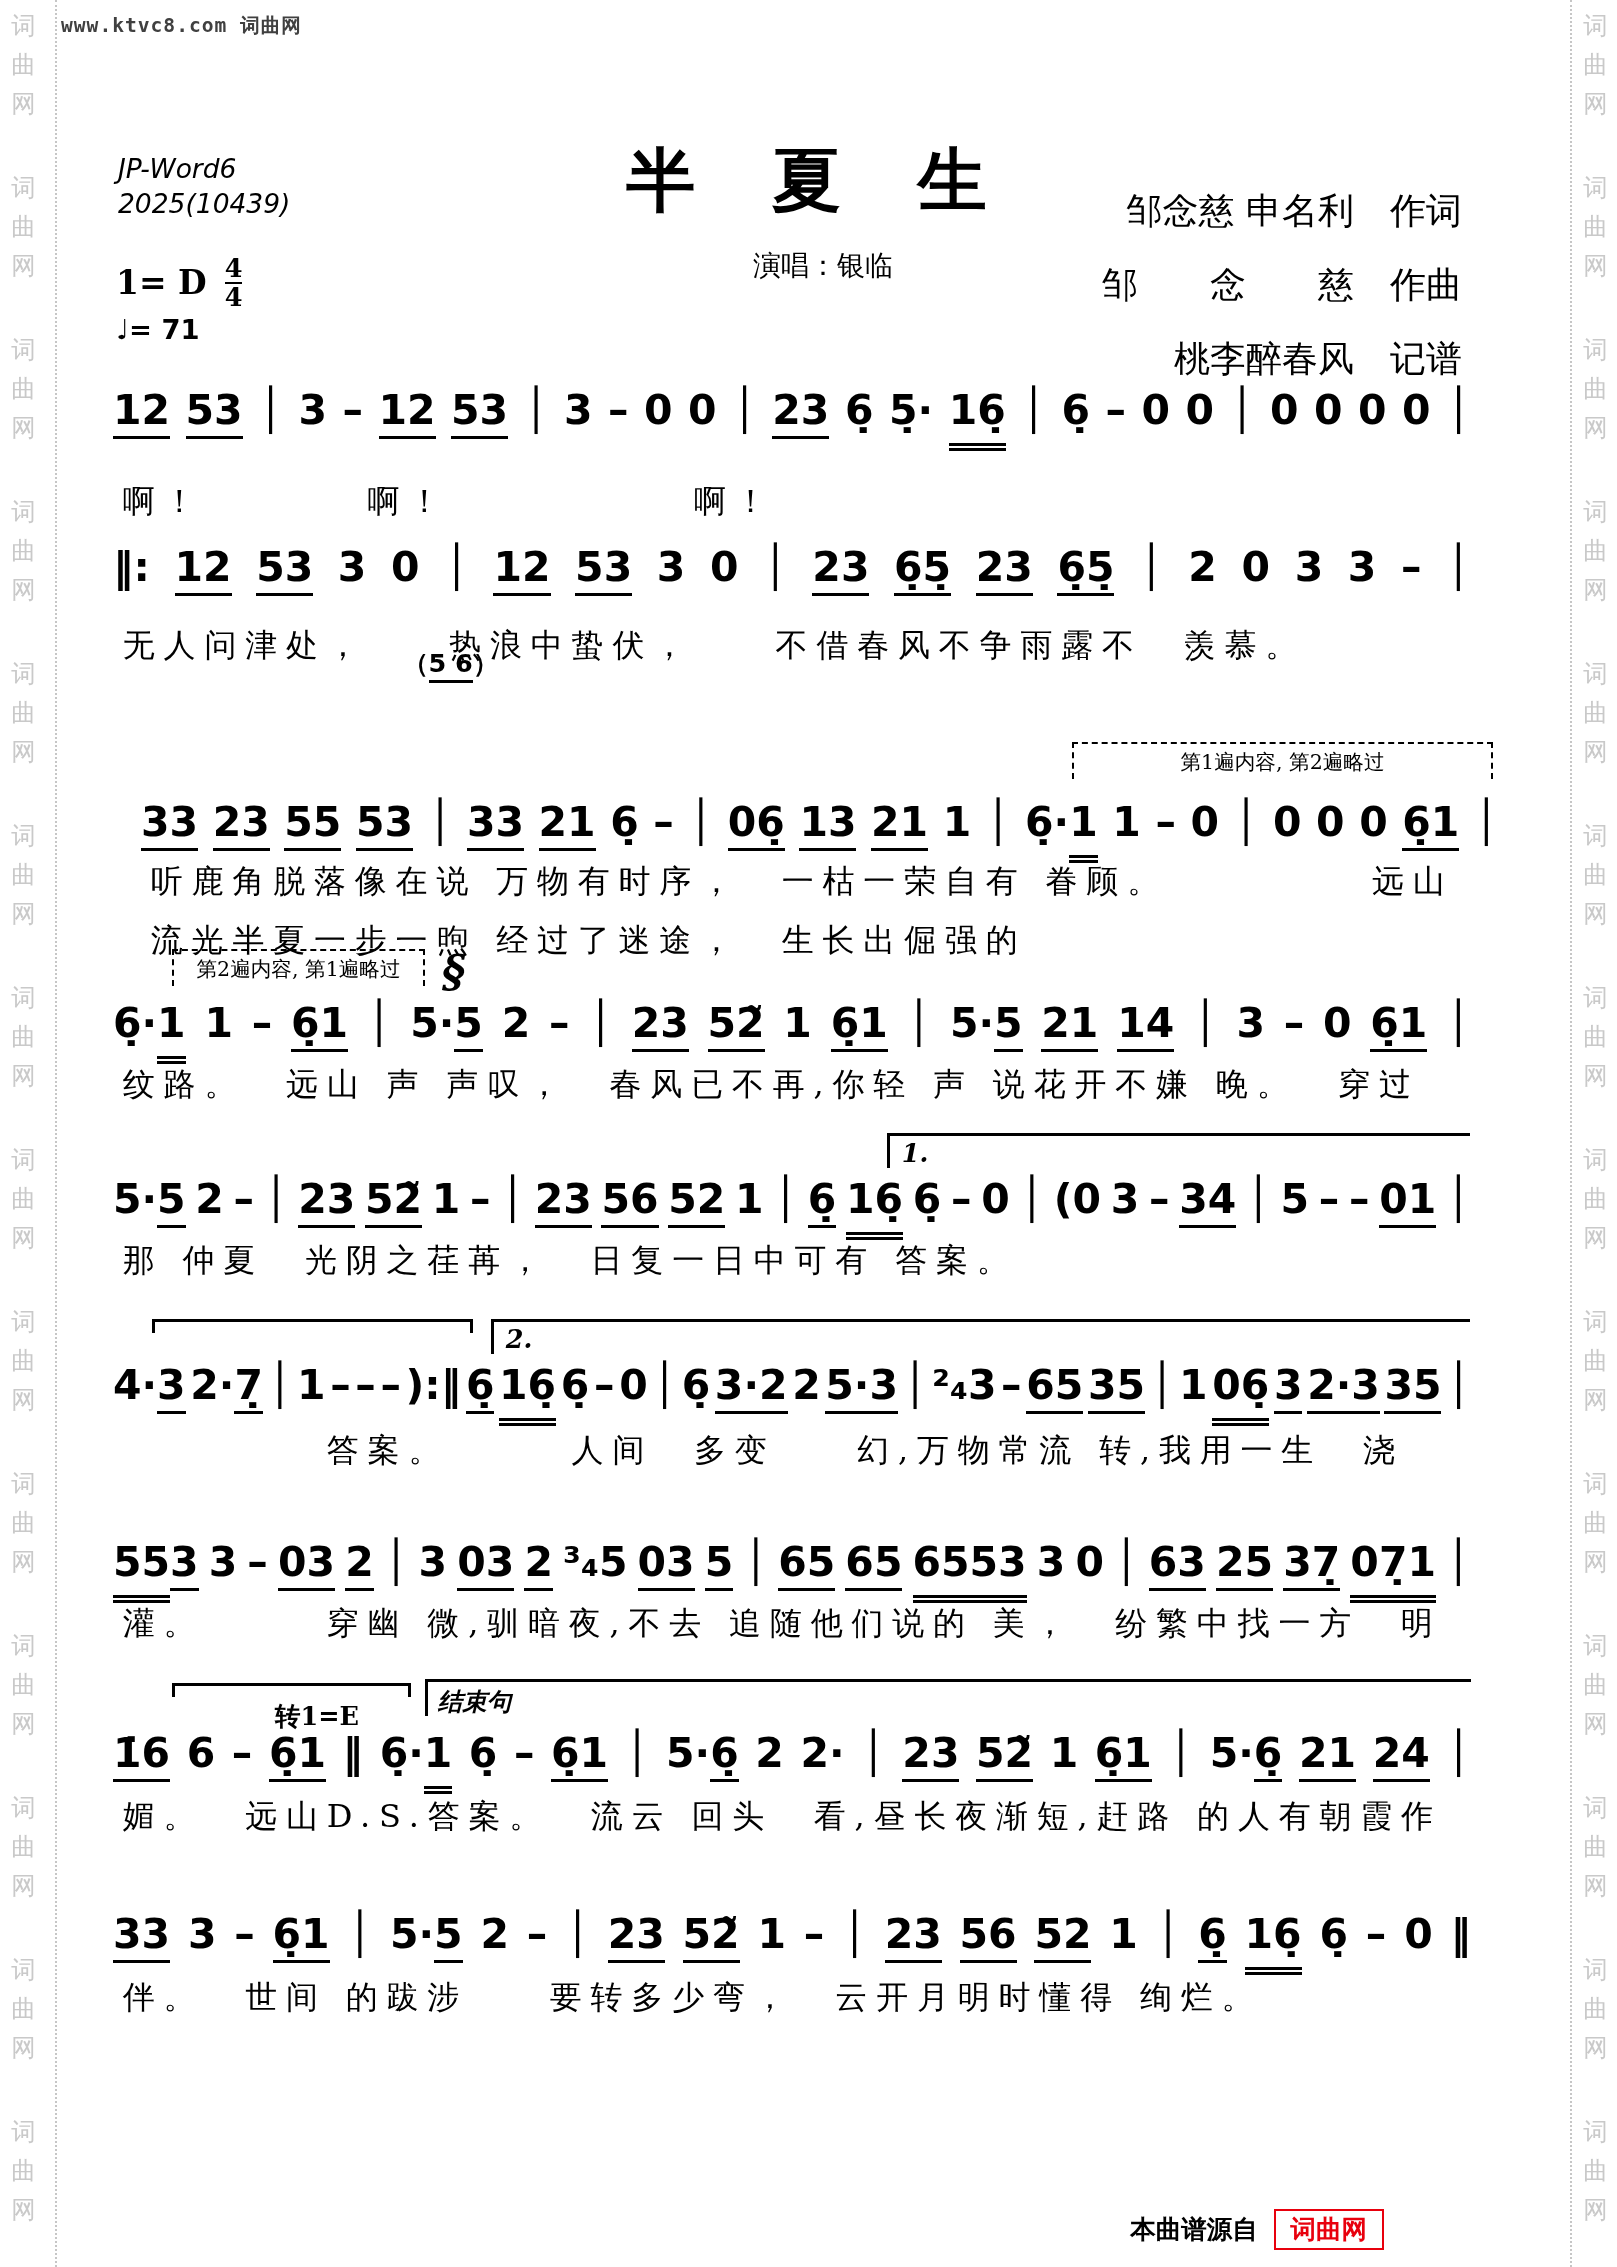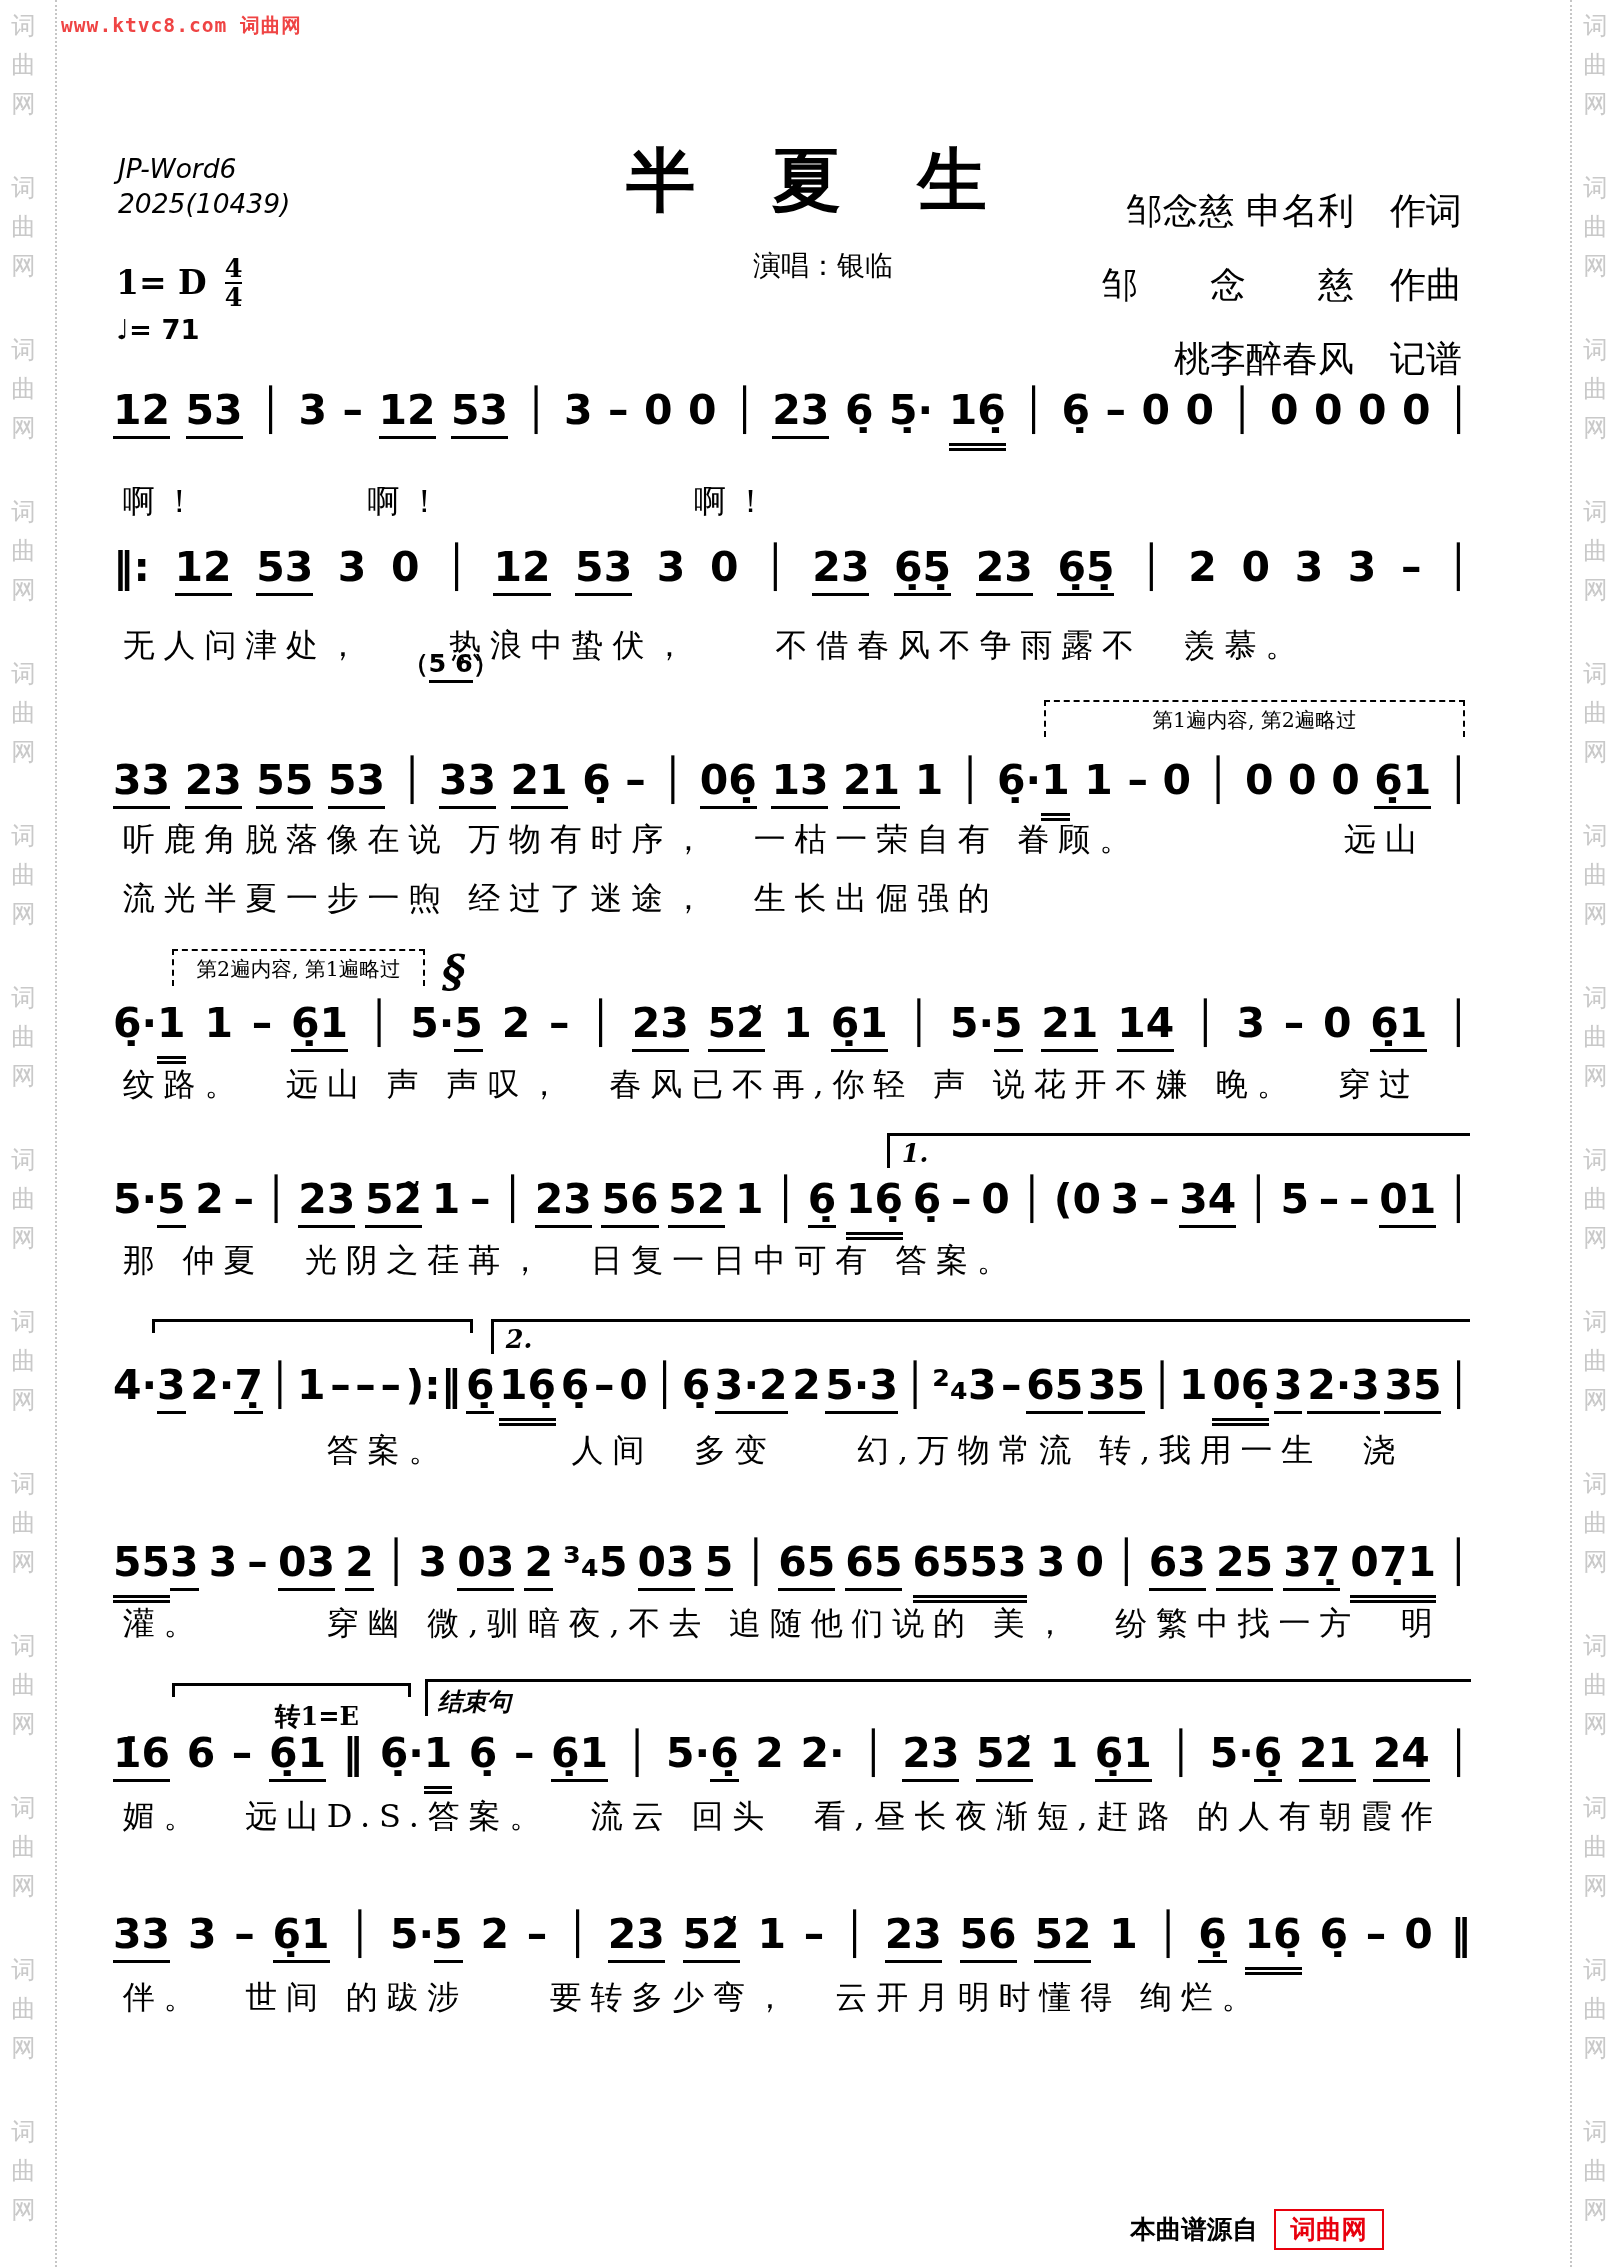--- a/index.html
+++ b/index.html
@@ -14,21 +14,21 @@
   
   .wm-col{position:absolute;top:5.9px;width:35px;text-align:center;
     color:#c9c9c9;font-size:24.5px;line-height:39px;font-family:"DejaVu Serif",serif;}
   .wm-col.left{left:5.9px}
   .wm-col.right{left:1578px}
   .wm-gap{height:45px}
   .wm-line{position:absolute;top:0;bottom:0;border-left:2px dotted #c6c6c6;}
   .wm-line.left{left:55px}
   .wm-line.right{left:1570px}
 
-  .site-header{position:absolute;left:61px;top:11.8px;color:#ef4444;
+  .site-header{position:absolute;left:61px;top:11.8px;color:#404040;
     font-family:"DejaVu Sans Mono",monospace;font-size:19.6px;font-weight:bold;letter-spacing:1px;}
 
   .gen,.serial{position:absolute;left:118px;font-style:italic;font-size:26.5px;
     font-family:"DejaVu Sans",sans-serif;}
   .gen{top:153px}
   .serial{top:188px}
 
   .title{position:absolute;left:0;right:0;top:135px;text-align:center;
     font-family:"DejaVu Serif",serif;font-weight:bold;font-size:69px;letter-spacing:3.9px;}
   .performer{position:absolute;left:29px;right:0;top:247px;text-align:center;
@@ -269,21 +269,21 @@
         <span class="tok">│</span>
         <span class="tok">2</span>
         <span class="tok">0</span>
         <span class="tok">3</span>
         <span class="tok">3</span>
         <span class="tok">–</span>
         <span class="tok">│</span>
       </div>
       <div class="lyr" style="top: 80px;">无人问津处，　　热浪中蛰伏，　　不借春风不争雨露不　羡慕。</div>
     </div>
-    <div class="system" style="top: 757px;">
+    <div class="system" style="top: 799px; margin-left: 28px;">
       <div class="a-dash" style="left: 931px; top: -57px; width: 421px;"><span>第1遍内容, 第2遍略过</span></div>
       <div class="notes">
         <span class="tok"><span class="u1">33</span></span>
         <span class="tok"><span class="u1">23</span></span>
         <span class="tok"><span class="u1">55</span></span>
         <span class="tok"><span class="u1">53</span></span>
         <span class="tok">│</span>
         <span class="tok"><span class="u1">33</span></span>
         <span class="tok"><span class="u1">21</span></span>
         <span class="tok">6̣</span>

